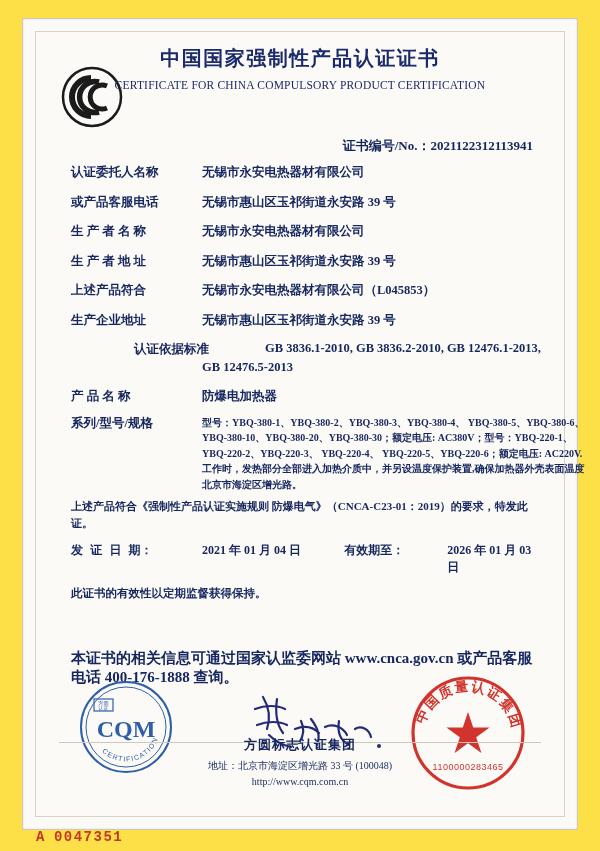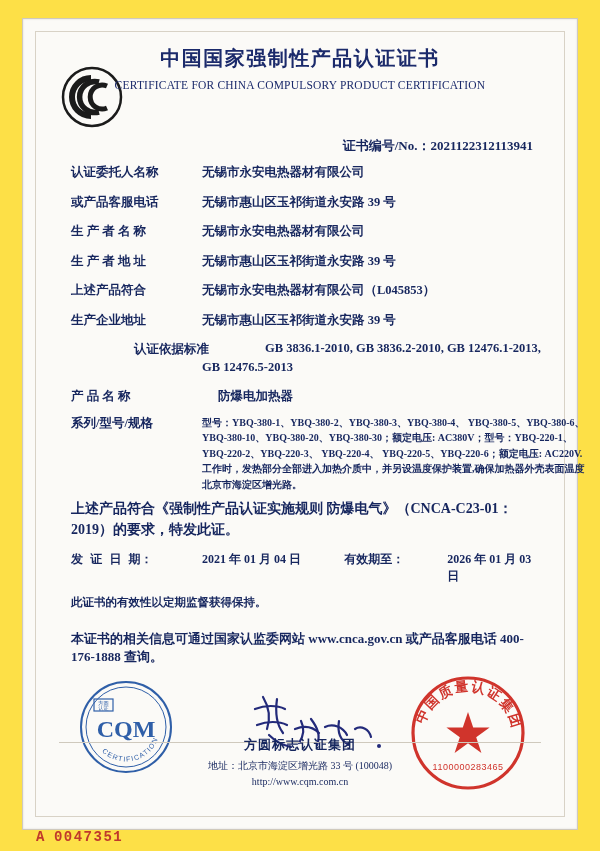--- a/index.html
+++ b/index.html
@@ -130,21 +130,21 @@
     font-weight: bold;
     color: #16265e;
     line-height: 1.55;
     width: 345px;
   }
   .series-val div { white-space: nowrap; }
 
   .conform {
     margin-top: 6px;
     font-family: "Liberation Serif", serif;
-    font-size: 14px;
+    font-size: 11px;
     font-weight: bold;
     color: #16265e;
     line-height: 1.5;
   }
 
   .dates {
     display: flex;
     margin-top: 11px;
     font-family: "Liberation Serif", serif;
     font-size: 12px;
@@ -157,23 +157,23 @@
   .dates .d-val2 { padding-left: 8px; }
 
   .note1 {
     margin-top: 10px;
     font-family: "Liberation Serif", serif;
     font-size: 11.5px;
     font-weight: bold;
     color: #16265e;
   }
   .note2 {
-    margin-top: 20px;
-    font-family: "Liberation Serif", serif;
-    font-size: 13px;
+    margin-top: 48px;
+    font-family: "Liberation Serif", serif;
+    font-size: 15px;
     font-weight: bold;
     color: #16265e;
   }
 
   
   .cqm-seal {
     position: absolute;
     left: 55px;
     top: 660px;
     width: 96px;
@@ -304,21 +304,21 @@
       <div class="row" style="margin-bottom:2px;justify-content:flex-end;">
         <div class="lbl">认证依据标准</div>
         <div class="val">GB 3836.1-2010, GB 3836.2-2010, GB 12476.1-2013,</div>
       </div>
 
       <div class="row">
         <div class="lbl"></div>
         <div class="val">GB 12476.5-2013</div>
       </div>
 
-      <div class="row" style="margin-bottom:10px;gap:16px;">
+      <div class="row" style="margin-bottom:10px;">
         <div class="lbl">产 品 名 称</div>
         <div class="val">防爆电加热器</div>
       </div>
 
       <div class="series-row">
         <div class="lbl">系列/型号/规格</div>
         <div class="series-val">
           <div>型号：YBQ-380-1、YBQ-380-2、YBQ-380-3、YBQ-380-4、  YBQ-380-5、YBQ-380-6、</div>
           <div>YBQ-380-10、YBQ-380-20、YBQ-380-30；额定电压: AC380V；型号：YBQ-220-1、</div>
           <div>YBQ-220-2、YBQ-220-3、 YBQ-220-4、 YBQ-220-5、YBQ-220-6；额定电压: AC220V.</div>

